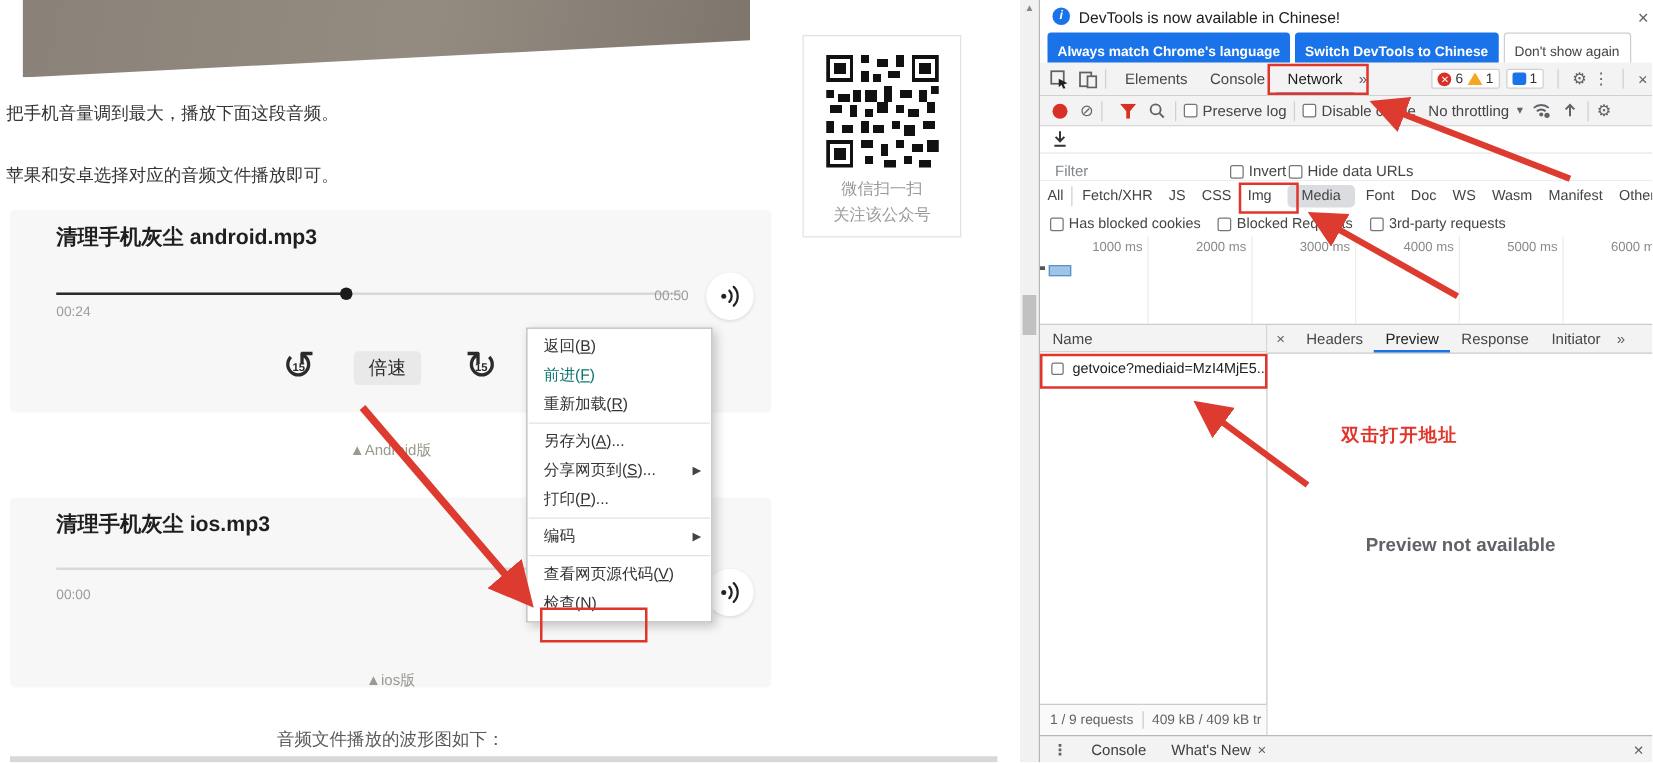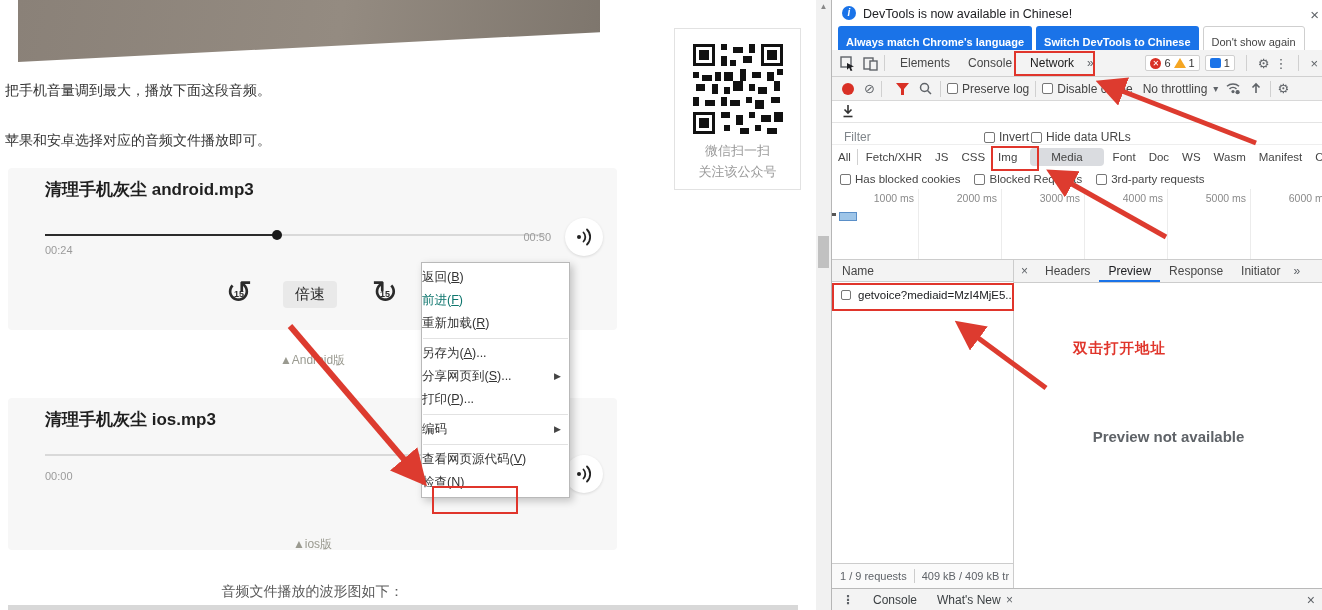--- a/index.html
+++ b/index.html
@@ -29,32 +29,32 @@
   .circ-arrow{position:absolute;top:108px;width:34px;height:34px;color:#2b2b2b;}
   .ca-glyph{font-size:32px;line-height:32px;display:block;text-align:center;}
   .ca-num{position:absolute;left:0;right:0;top:13px;text-align:center;font-size:9px;font-style:normal;font-weight:bold;}
   .rew{left:214px;} .fwd{left:360px;}
   .speed{position:absolute;left:275px;top:113px;width:54px;height:27px;background:#e9e9e9;border:none;
          border-radius:4px;font-size:15px;color:#2b2b2b;font-family:inherit;}
   .caption{position:absolute;left:8px;width:609px;text-align:center;font-size:12px;color:#9a9a90;}
   .cap1{top:352px;} .cap2{top:536px;}
   .wavenote{position:absolute;left:8px;top:583px;width:609px;text-align:center;font-size:14px;color:#5a5a5a;}
   .graybar{position:absolute;left:8px;top:605px;width:790px;height:5px;background:#d8d8d8;}
-  .qr-panel{position:absolute;left:674px;top:28px;width:127px;height:162px;background:#fff;border:1px solid #e2e2e2;}
+  .qr-panel{position:absolute;left:642px;top:28px;width:127px;height:162px;background:#fff;border:1px solid #e2e2e2;}
   .qr-code{position:absolute;left:18px;top:15px;}
   .qr-t{position:absolute;left:0;width:100%;text-align:center;font-size:13px;color:#9a9a9a;}
   .qr1{top:113px;} .qr2{top:134px;}
   
   .pg-scroll{position:absolute;left:816px;top:0;width:15px;height:610px;background:#f1f1f1;}
   .pg-up{position:absolute;top:2px;left:0;width:15px;text-align:center;font-size:8px;color:#888;}
   .pg-thumb{position:absolute;left:2px;top:236px;width:11px;height:32px;background:#c1c1c1;}
   
   .ctx-menu{position:absolute;left:421px;top:262px;width:149px;background:#fff;border:1px solid #b9b9b9;
             box-shadow:3px 3px 8px rgba(0,0,0,.22);z-index:40;padding:3px 0;font-size:12.5px;color:#333;}
-  .mi{height:23px;line-height:23px;position:relative;white-space:nowrap;}
+  .mi{height:23px;line-height:23px;padding-left:13px;position:relative;white-space:nowrap;}
   .mi.dis{color:#0f766e;}
   .mi .sub{position:absolute;right:8px;top:0;font-size:9px;color:#444;}
   .msep{height:1px;background:#e2e2e2;margin:3px 1px;}
   
   .devtools{position:absolute;left:831px;top:0;width:491px;height:610px;background:#fff;border-left:1px solid #b6b6b6;
             font-size:12px;color:#333;overflow:hidden;}
   .banner{position:absolute;left:0;top:0;width:491px;height:50px;background:#fff;}
   .b-ico{position:absolute;left:10px;top:6px;width:14px;height:14px;border-radius:50%;background:#1a73e8;color:#fff;
          font-size:10px;font-weight:bold;text-align:center;line-height:14px;font-style:italic;}
   .b-txt{position:absolute;left:31px;top:7px;font-size:12.5px;color:#202124;}
@@ -90,21 +90,21 @@
   .caret{color:#5f6368;margin-left:6px;font-size:10px;}
   .row3{position:absolute;left:0;top:102px;width:491px;height:21px;border-bottom:1px solid #e4e4e4;background:#fff;}
   .dl{position:absolute;left:10px;top:2px;}
   .filterbar{position:absolute;left:0;top:123px;width:491px;height:22px;border-bottom:1px solid #eee;background:#fff;
              display:flex;align-items:flex-end;}
   .f-ph{color:#80868b;margin-left:12px;width:140px;}
   .typerow{position:absolute;left:0;top:145px;width:491px;height:24px;background:#fff;display:flex;align-items:center;
            color:#444;font-size:11.5px;}
   .ty{margin-right:13px;white-space:nowrap;}
   .ty.all{margin-left:6px;margin-right:6px;}
-  .ty.media{background:#dadce0;border-radius:4px;padding:3px 21px;margin-right:9px;}
+  .ty.media{background:#dadce0;border-radius:4px;padding:3px 11px;margin-right:9px;}
   .cbrow{position:absolute;left:0;top:169px;width:491px;height:20px;background:#fff;display:flex;align-items:center;
          font-size:11.5px;}
   .cbrow .cb{margin-left:8px;}
   .cbrow .cb:nth-child(2){margin-left:14px;}
   .cbrow .cb:nth-child(3){margin-left:14px;}
   .waterfall{position:absolute;left:0;top:189px;width:491px;height:71px;background:#fff;border-bottom:1px solid #ccc;}
   .gl{position:absolute;top:0;bottom:0;width:1px;background:#ececec;}
   .tlab{position:absolute;top:3px;width:80px;text-align:right;font-size:10.5px;color:#8a8a8a;white-space:nowrap;}
   .wbar{position:absolute;left:7px;top:23px;width:18px;height:9px;background:#9ec5e8;border:1px solid #5a8fc8;}
   .wtick{position:absolute;left:0;top:24px;width:4px;height:3px;background:#555;}

